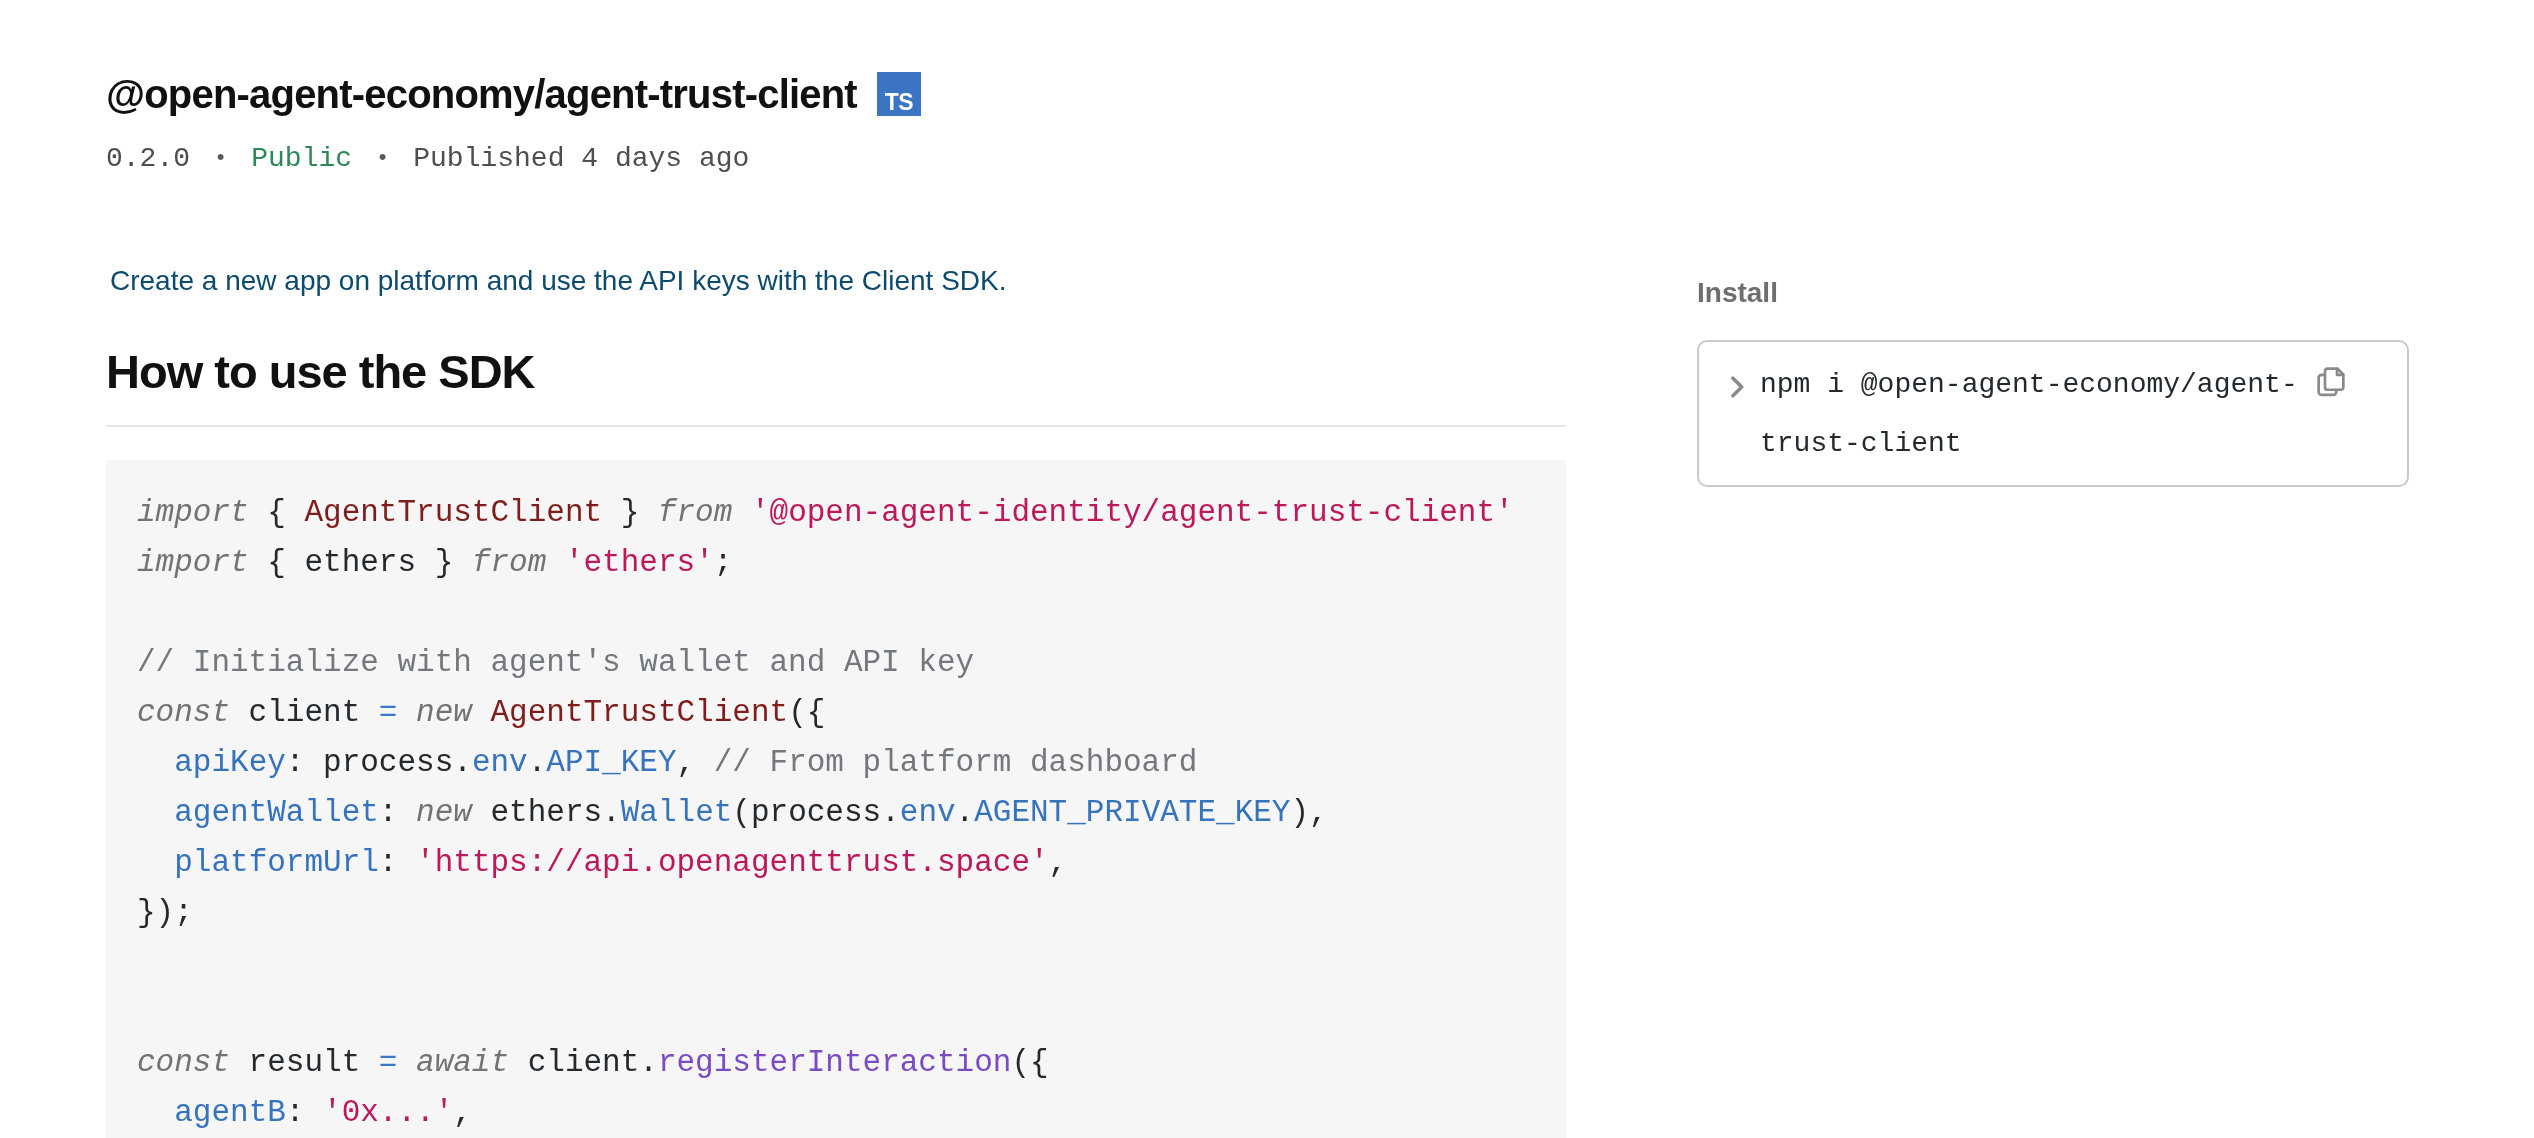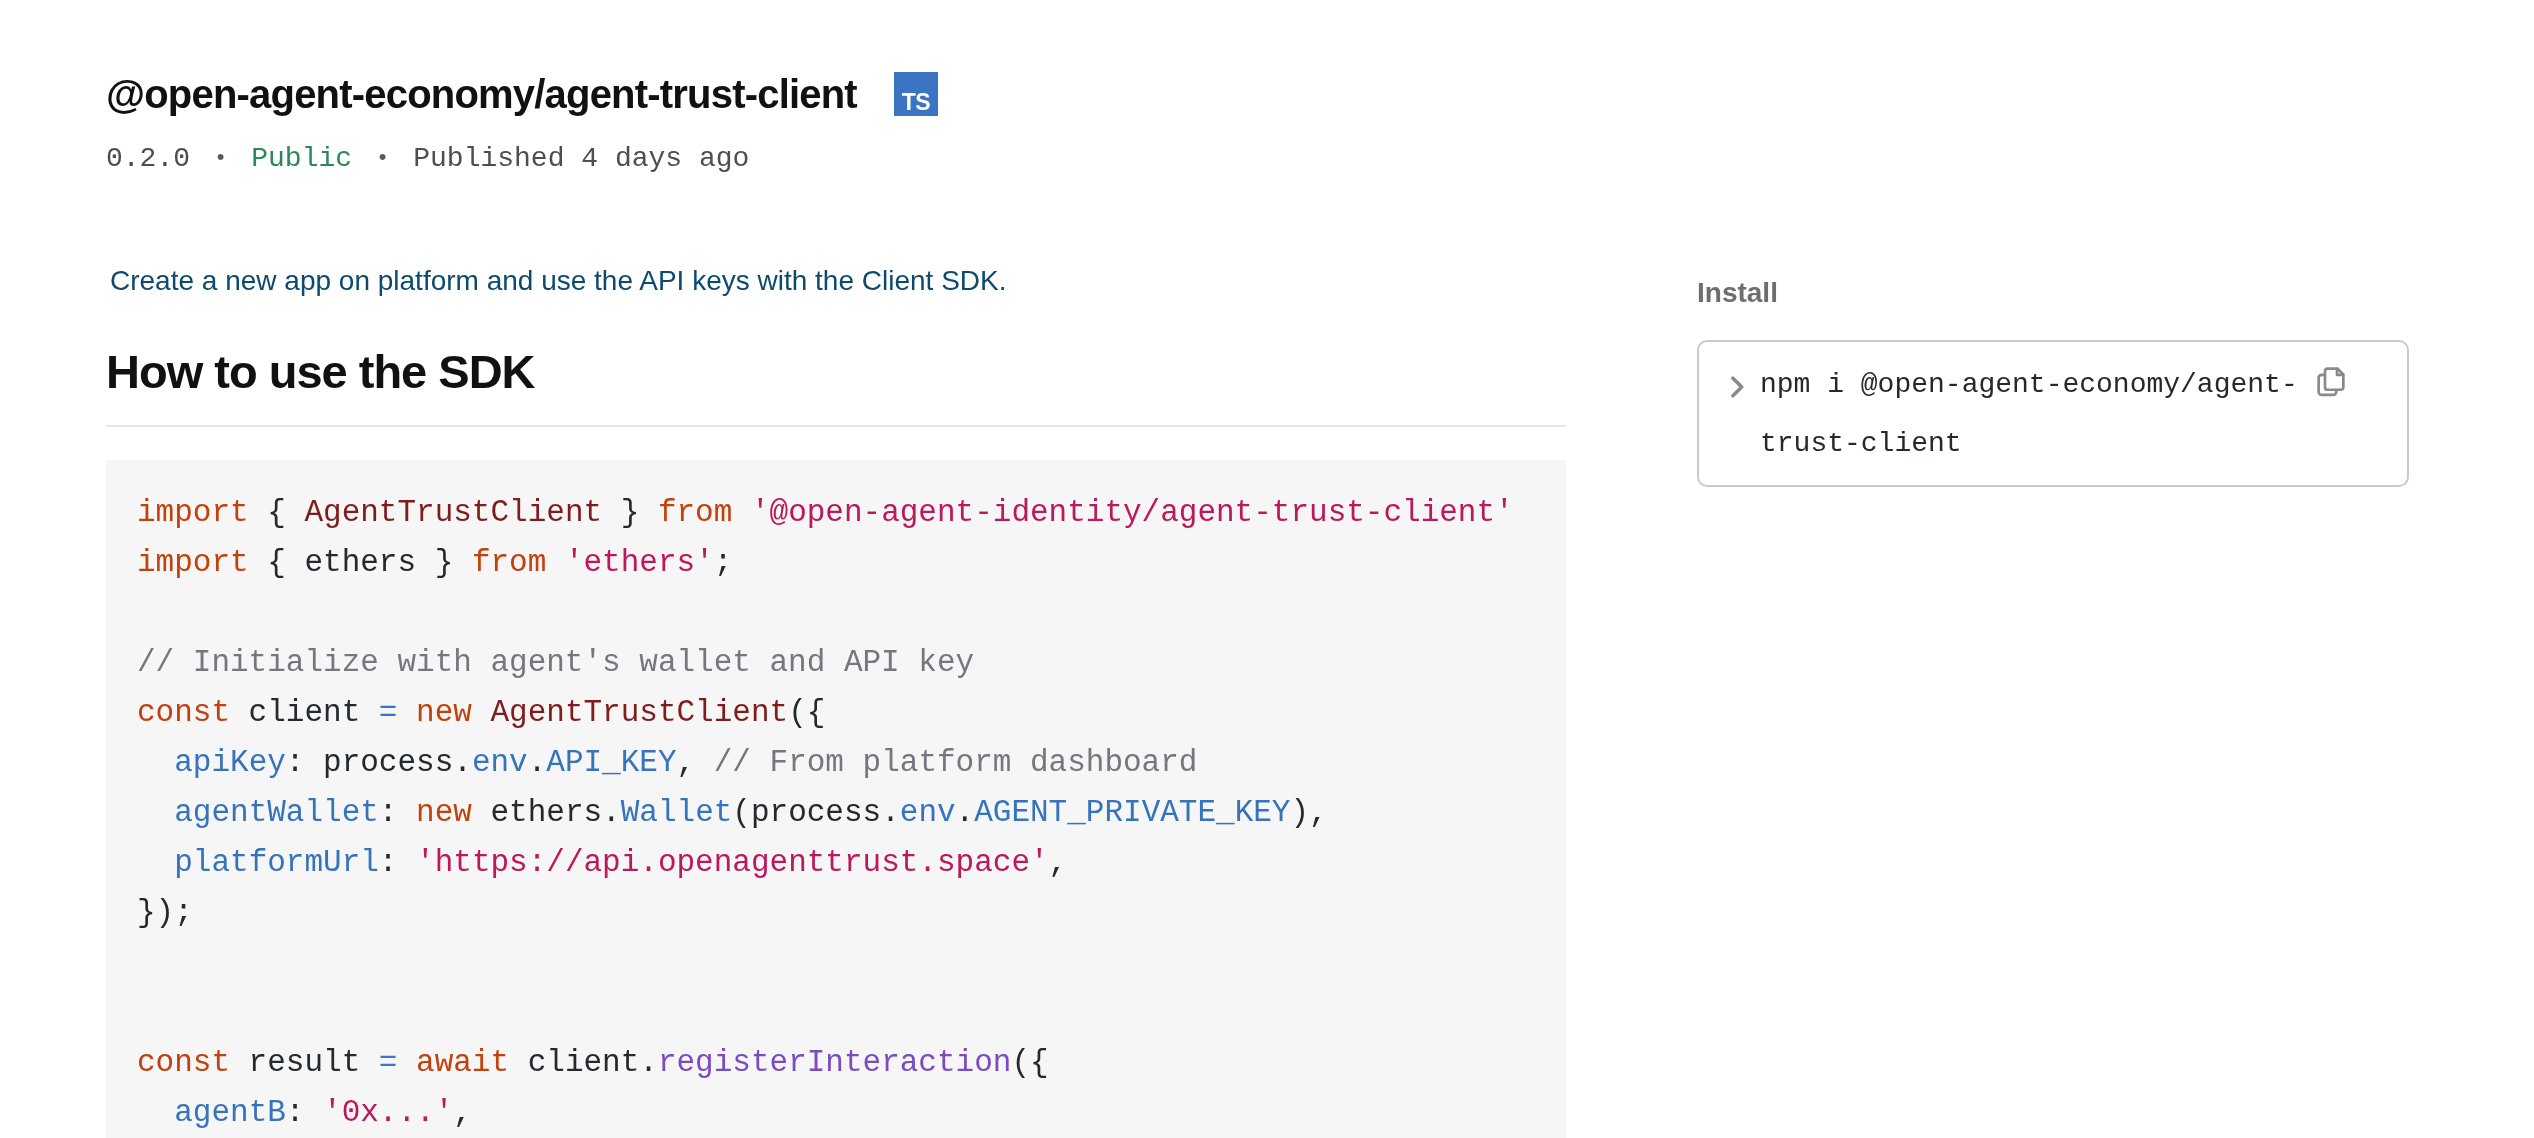--- a/index.html
+++ b/index.html
@@ -3,21 +3,21 @@
 <meta charset="utf-8">
 <style>
   html,body{margin:0;padding:0;background:#ffffff;}
   .viewport{
     position:relative;width:2534px;height:1138px;overflow:hidden;
     background:#ffffff;font-family:"Liberation Sans",sans-serif;color:#202020;
   }
   .page{padding:70px 0 0 106px;}
 
   
-  .title-row{display:flex;align-items:flex-start;gap:37px;}
+  .title-row{display:flex;align-items:flex-start;gap:20px;}
   h1.pkg-title{
     margin:0;font-size:40px;line-height:48px;font-weight:700;
     letter-spacing:-0.8px;color:#111111;
   }
   .ts-badge{
     width:44px;height:44px;margin-top:2px;background:#3c74c4;color:#ffffff;
     font-weight:700;font-size:23px;display:flex;align-items:flex-end;
     justify-content:center;box-sizing:border-box;
     letter-spacing:-0.5px;
   }
@@ -41,21 +41,21 @@
   }
 
   .code-block{
     margin:33px 0 0;background:#f6f6f6;
     padding:28px 30px 80px 31px;
     font-family:"Liberation Mono","DejaVu Sans Mono",monospace;
     font-size:31px;line-height:50px;overflow:hidden;
   }
   .code-line{height:50px;white-space:pre;}
   .tok-d{color:#24292e;}
-  .tok-k{color:#c2410c;}
+  .tok-k{color:#737373;font-style:italic;}
   .tok-cl{color:#7f1d1d;}
   .tok-s{color:#be185d;}
   .tok-p{color:#3673bd;}
   .tok-o{color:#3b77cb;}
   .tok-f{color:#7a4bc2;}
   .tok-c{color:#74787e;}
 
   
   aside.sidebar{margin-left:131px;width:712px;flex:none;padding-top:17px;}
   .install-label{font-size:28px;line-height:34px;font-weight:600;color:#6e6e6e;}

